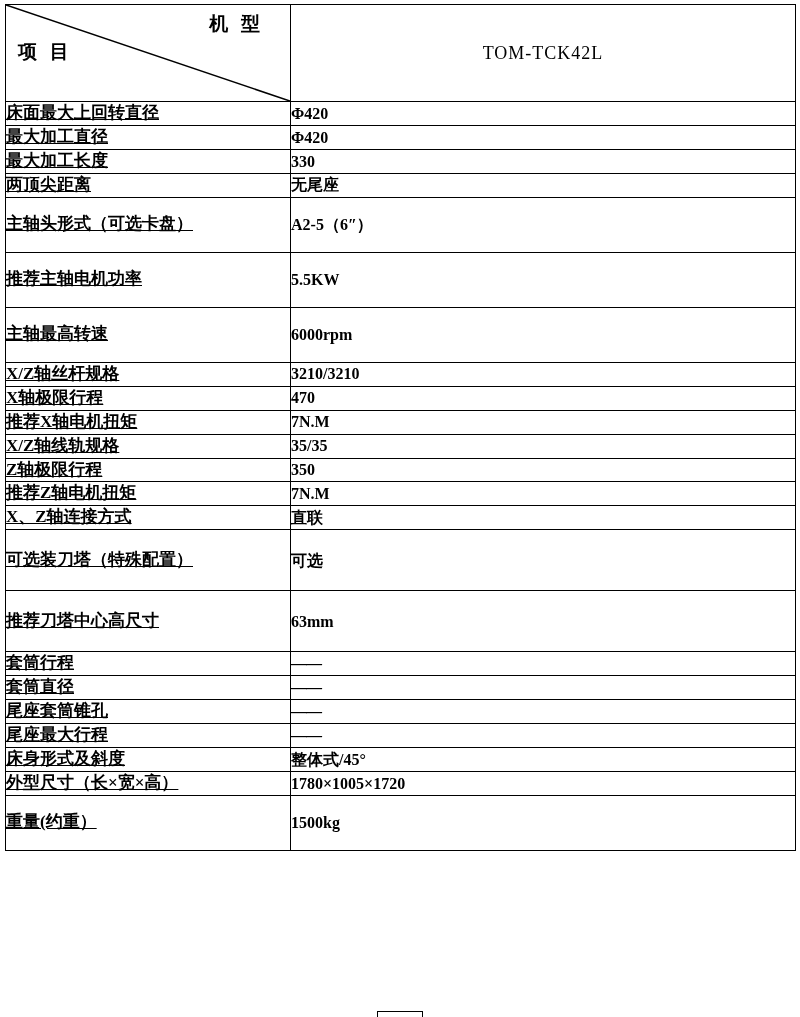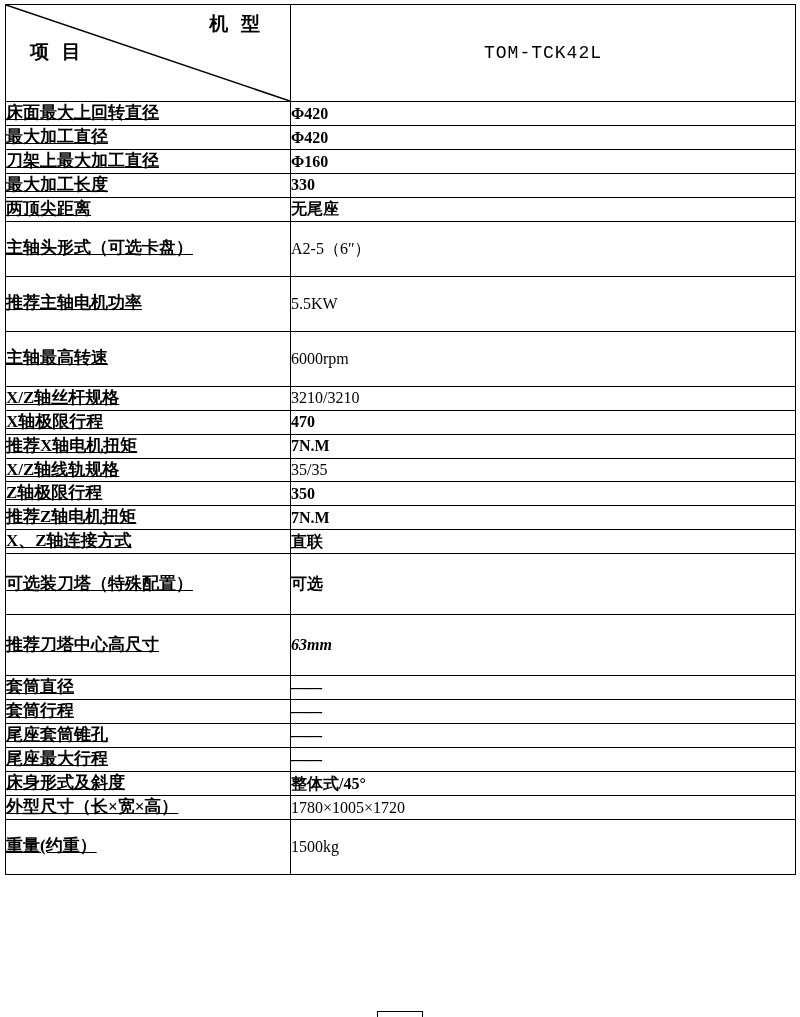--- a/index.html
+++ b/index.html
@@ -50,49 +50,49 @@
     position: absolute;
     top: 6px;
     right: 26px;
     font-weight: bold;
     font-size: 19px;
     letter-spacing: 4px;
   }
   .hdr-item {
     position: absolute;
     bottom: 36px;
-    left: 24px;
+    left: 12px;
     font-weight: bold;
     font-size: 19px;
     letter-spacing: 4px;
   }
   td.header-value {
     text-align: center;
-    font-family: Liberation Mono, monospace;
+    font-family: Liberation Serif, serif;
     font-size: 18px;
     letter-spacing: 1px;
   }
 
   td.label {
     font-weight: bold;
     font-size: 17px;
     padding: 4px 0 4px 8px;
     line-height: 1.35;
     white-space: nowrap;
     text-decoration: underline;
   }
   td.value {
     text-align: left;
     font-size: 16px;
     font-weight: bold;
     padding: 4px 0;
     line-height: 1.35;
   }
   td.value.light {
-    font-weight: normal;
+    font-weight: bold;
   }
   .row-tall td { height: 54px; }
   .row-xtall td { height: 60px; }
   .dash {
     letter-spacing: -1px;
     font-weight: bold;
   }
   .bottom-mark {
     position: absolute;
     left: 50%;
@@ -100,21 +100,20 @@
     bottom: 0px;
     width: 46px;
     height: 10px;
     border: 1px solid #000;
     border-bottom: none;
     box-sizing: border-box;
   }
   .val-sub {
     font-size: 15px;
     font-weight: bold;
-    font-style: italic;
   }
 </style>
 </head>
 <body>
 
 <div id="sheet">
 
   <table class="spec">
     <colgroup>
       <col class="c-label">
@@ -134,24 +133,20 @@
 
       <tr>
         <td class="label">床面最大上回转直径</td>
         <td class="value">Φ420</td>
       </tr>
       <tr>
         <td class="label">最大加工直径</td>
         <td class="value">Φ420</td>
       </tr>
       <tr>
-        <td class="label">刀架上最大加工直径</td>
-        <td class="value">Φ160</td>
-      </tr>
-      <tr>
         <td class="label">最大加工长度</td>
         <td class="value">330</td>
       </tr>
       <tr>
         <td class="label">两顶尖距离</td>
         <td class="value">无尾座</td>
       </tr>
 
       <tr class="row-tall">
         <td class="label">主轴头形式（可选卡盘）</td>
@@ -198,25 +193,25 @@
       <tr class="row-xtall">
         <td class="label">可选装刀塔（特殊配置）</td>
         <td class="value">可选</td>
       </tr>
       <tr class="row-xtall">
         <td class="label">推荐刀塔中心高尺寸</td>
         <td class="value val-sub">63mm</td>
       </tr>
 
       <tr>
+        <td class="label">套筒行程</td>
+        <td class="value dash">——</td>
+      </tr>
+      <tr>
         <td class="label">套筒直径</td>
-        <td class="value dash">——</td>
-      </tr>
-      <tr>
-        <td class="label">套筒行程</td>
         <td class="value dash">——</td>
       </tr>
       <tr>
         <td class="label">尾座套筒锥孔</td>
         <td class="value dash">——</td>
       </tr>
       <tr>
         <td class="label">尾座最大行程</td>
         <td class="value dash">——</td>
       </tr>

